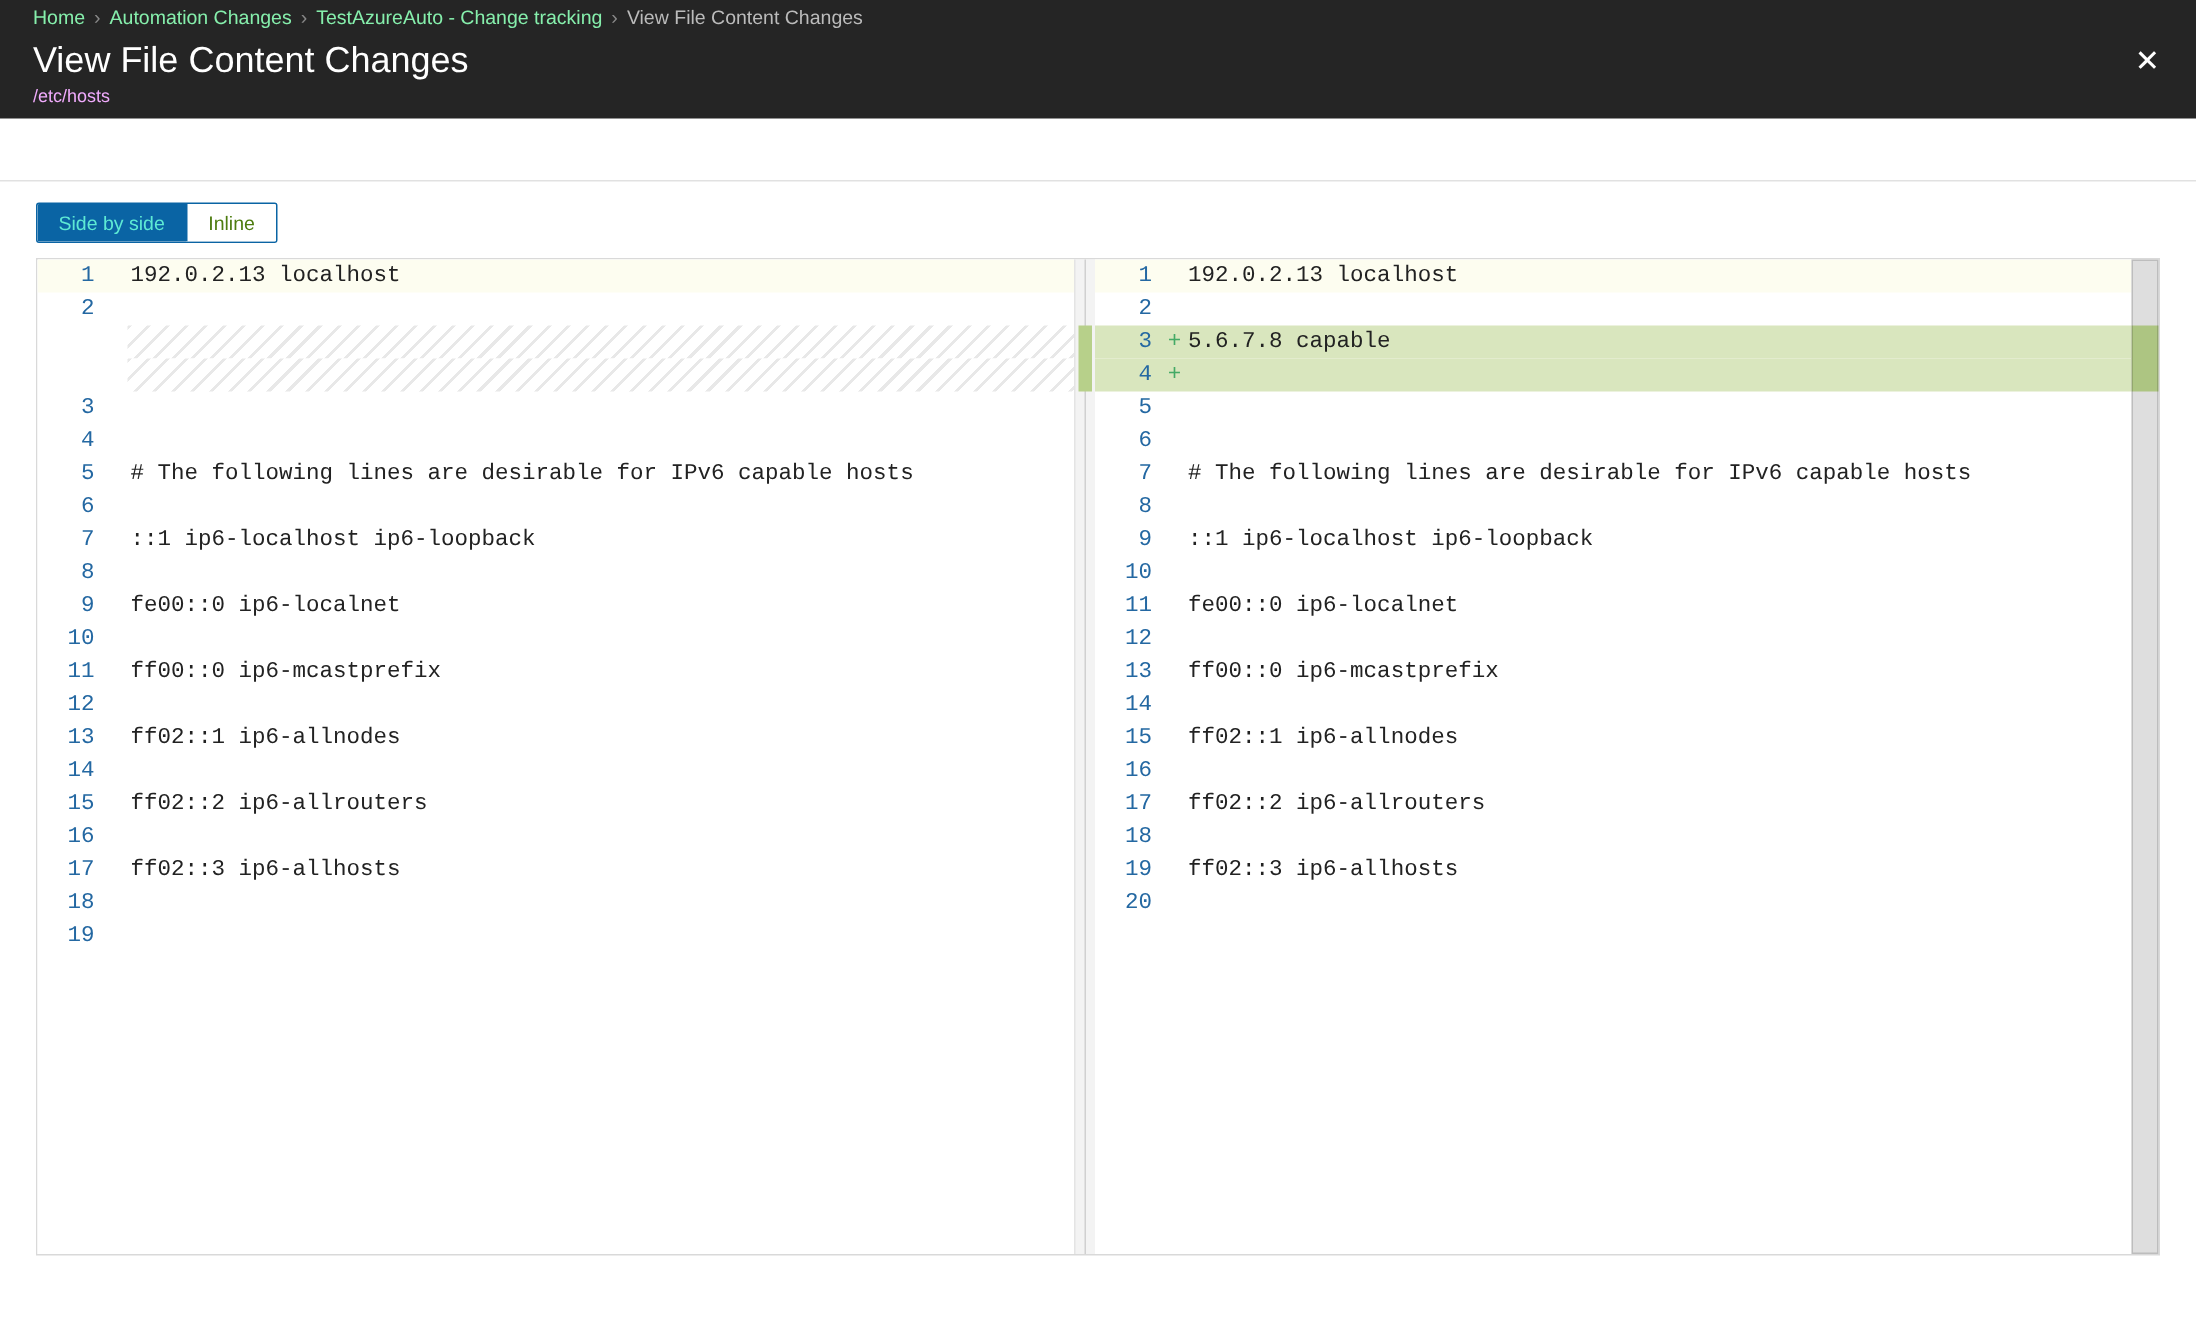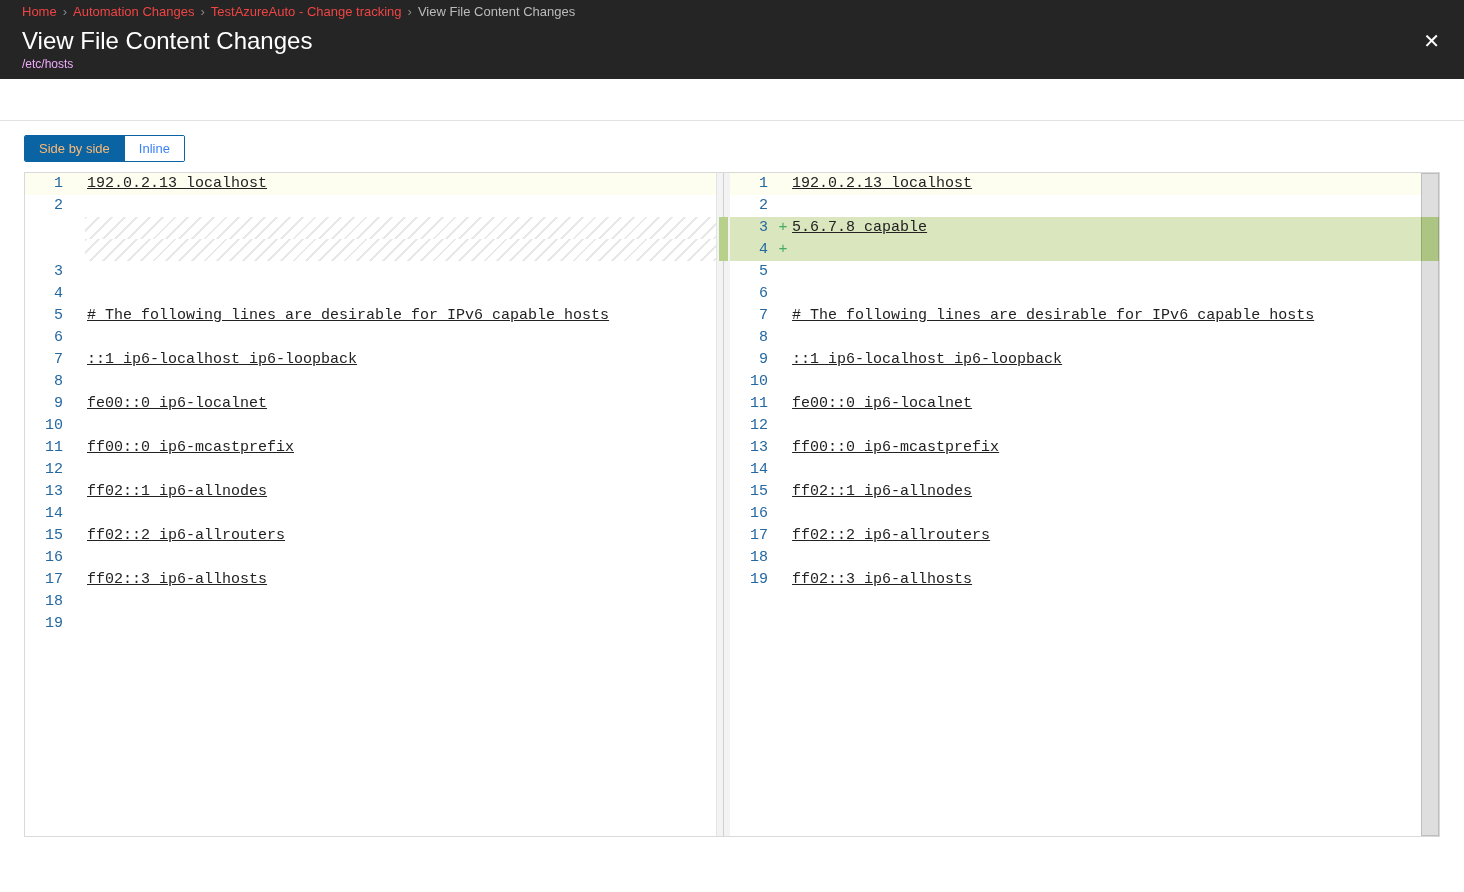--- a/index.html
+++ b/index.html
@@ -1,39 +1,39 @@
 <!DOCTYPE html>
 <html><head>
 <meta charset="utf-8">
 <style>
   * { box-sizing: border-box; margin: 0; padding: 0; }
   body { font-family: "Segoe UI", Arial, sans-serif; font-size: 13px; background: #fff; color: #222; }
   .header-bar { background: #252525; color: #fff; padding: 0 0 8px 0; }
   .breadcrumb { display:flex; align-items:center; gap:6px; padding: 4px 20px 4px 22px; font-size:13px; color:#bbb; }
-  .breadcrumb a { color:#ef4444; text-decoration:none; }
+  .breadcrumb a { color:#86efac; text-decoration:none; }
   .breadcrumb .sep { color:#888; }
   .breadcrumb .current { color:#bbb; }
   .title-row { display:flex; align-items:flex-start; justify-content:space-between; padding: 4px 18px 0 22px; }
   .title-block h1 { font-weight:300; font-size:24px; color:#fff; }
   .title-block .sub { font-size:12px; color:#f0abfc; margin-top:2px; }
   .close-btn { color:#fff; font-size:20px; line-height:1; cursor:pointer; padding:4px 6px; user-select:none; }
   .content-gap { height:42px; border-bottom:1px solid #e1e1e1; }
   .toolbar { padding: 14px 0 10px 24px; }
   .seg { display:inline-flex; border:1px solid #0a64a4; border-radius:2px; overflow:hidden; font-size:13px; }
-  .seg .btn { padding:5px 14px; cursor:pointer; background:#fff; color:#3b82f6; }
-  .seg .btn.active { background:#0a64a4; color:#fdba74; }
+  .seg .btn { padding:5px 14px; cursor:pointer; background:#fff; color:#4d7c0f; }
+  .seg .btn.active { background:#0a64a4; color:#5eead4; }
   .seg .btn + .btn { border-left:1px solid #0a64a4; }
   .diff-outer { padding: 0 24px 24px 24px; }
   .diff-wrap { display:flex; border:1px solid #d9d9d9; height:665px; }
   .pane { flex:1 1 50%; overflow:auto; font-family: Consolas, "Courier New", monospace; font-size:15px; line-height:22px; background:#fff; position:relative; }
   .row { display:flex; align-items:stretch; min-height:22px; }
   .ln { width:46px; text-align:right; padding-right:8px; color:#2468a2; font-family: Consolas, "Courier New", monospace; font-size:15px; flex:none; user-select:none; }
   .mark { width:14px; text-align:center; color:#6a6a6a; flex:none; }
   .row.added .mark { color:#4a6; }
-  .txt { white-space:pre; padding-left:2px; flex:1 1 auto;text-decoration:underline; }
+  .txt { white-space:pre; padding-left:2px; flex:1 1 auto; }
   .row.hl { background:#fdfdf0; }
   .row.added { background:#d9e6be; }
   .row.removed-gap .txt {
     background-image: repeating-linear-gradient(135deg,#e8e8e8 0,#e8e8e8 2px,#fff 2px,#fff 9px);
     height:22px;
   }
   .row.removed-gap .ln { color:transparent; }
   .minimap { width:18px; background:#eaeaea; position:relative; }
   .minimap .chg { position:absolute; left:0; right:0; background:#b7d08a; }
   .minimap .view { position:absolute; left:0; right:0; background:rgba(0,0,0,0.05); border:1px solid rgba(0,0,0,0.15); }
@@ -276,19 +276,24 @@
         <div class="row ">
           <div class="ln">18</div>
           <div class="mark"></div>
           <div class="txt"></div>
         </div>
         <div class="row ">
           <div class="ln">19</div>
           <div class="mark"></div>
           <div class="txt">ff02::3 ip6-allhosts</div>
         </div>
+        <div class="row ">
+          <div class="ln">20</div>
+          <div class="mark"></div>
+          <div class="txt"></div>
+        </div>
       </div>
     <div class="minimap">
       <div class="chg" style="top:44px;height:44px"></div>
       <div class="view" style="top:0;height:100%"></div>
     </div>
   </div>
 </div>
 
 </body></html>

